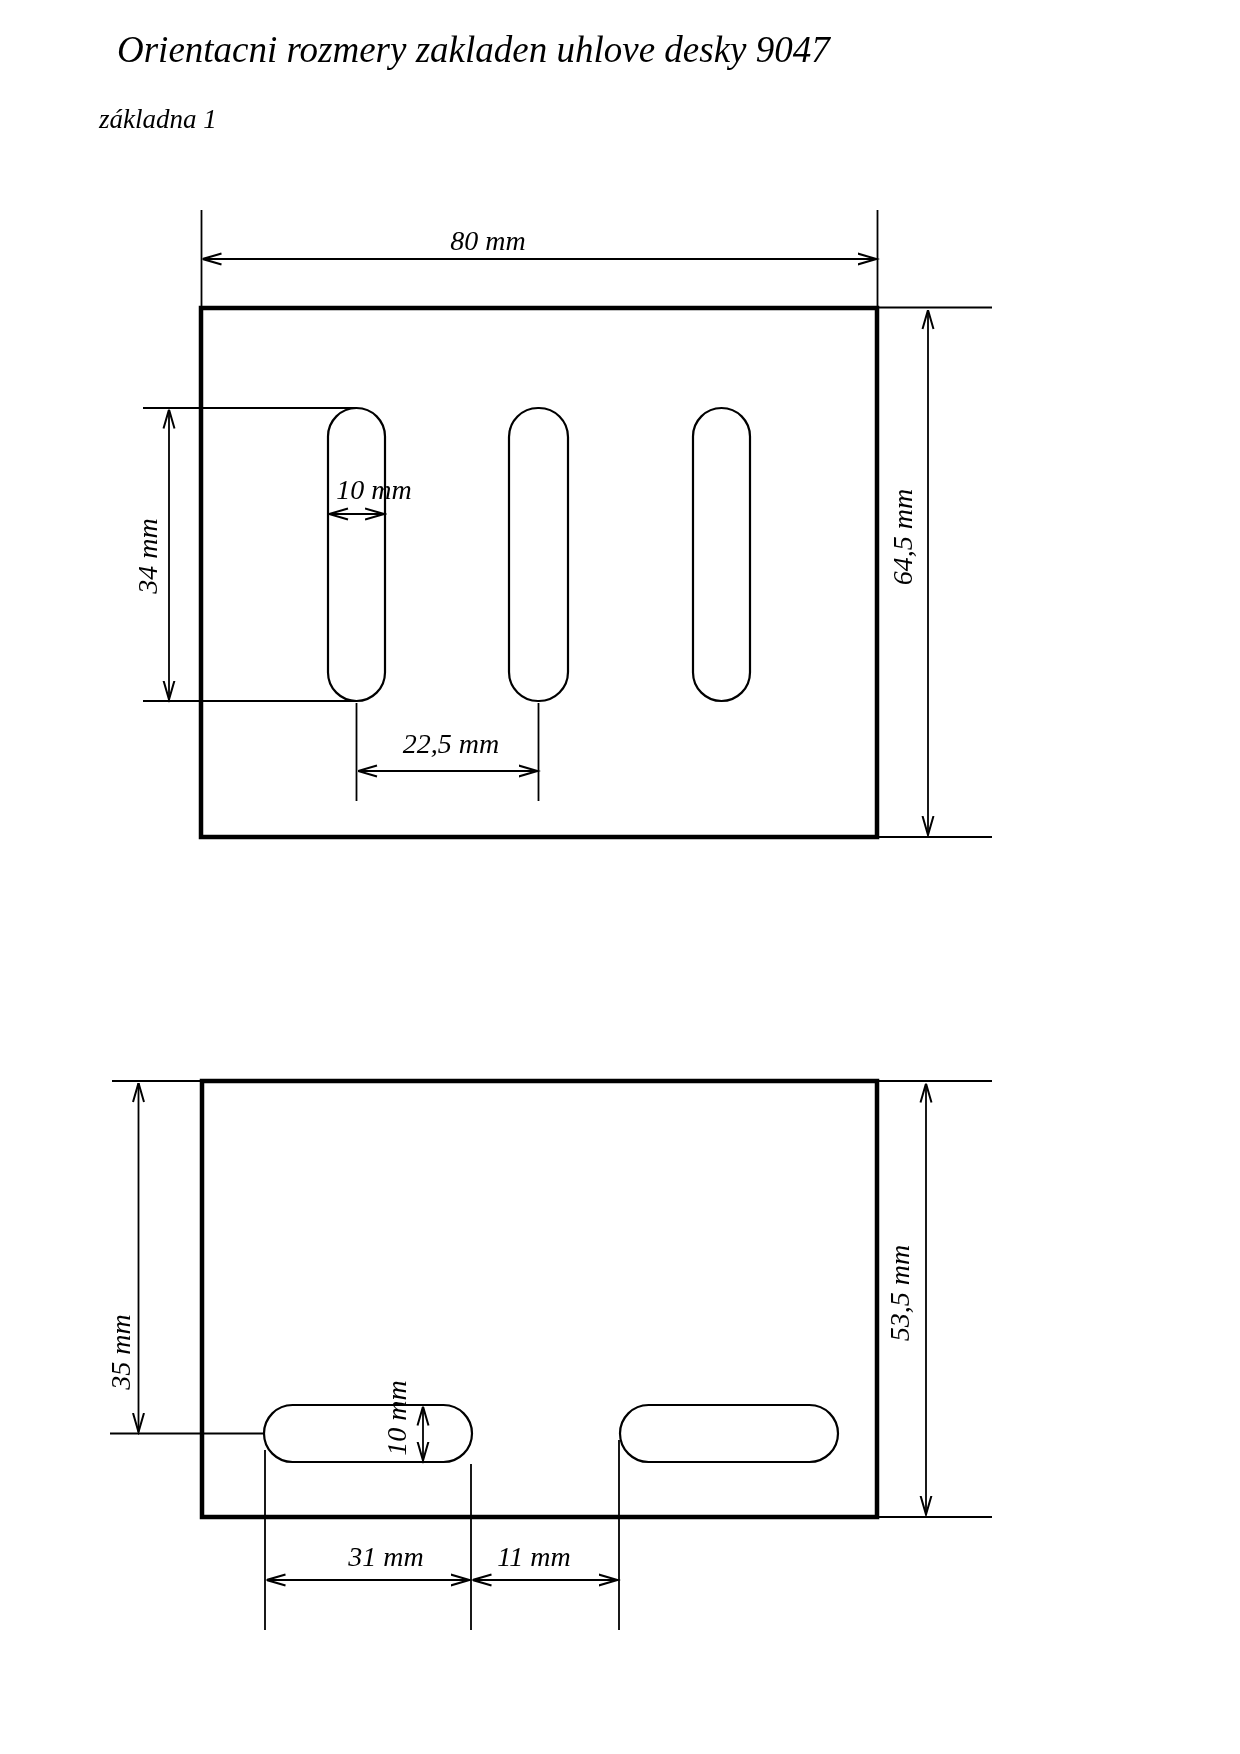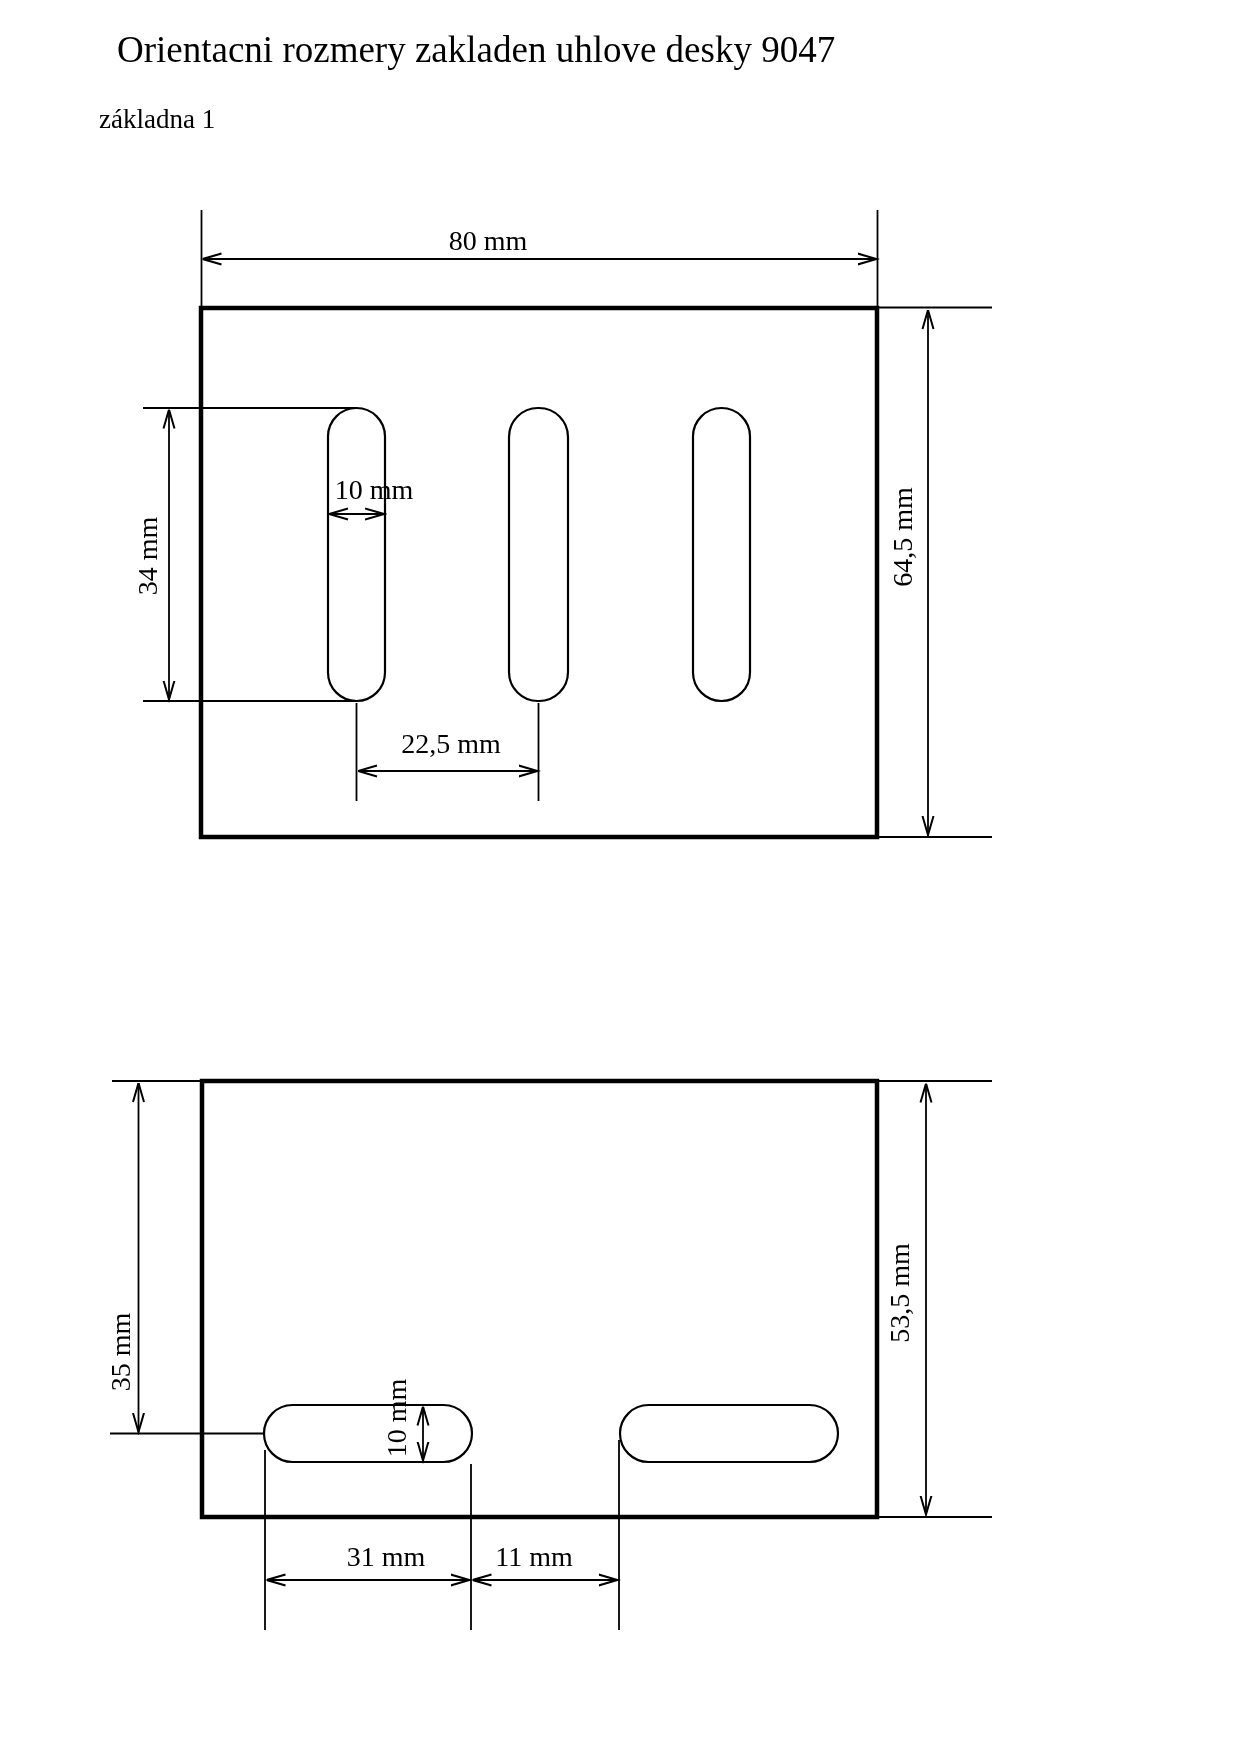--- a/index.html
+++ b/index.html
@@ -1,21 +1,21 @@
 <!DOCTYPE html>
 <html><head>
 <meta charset="utf-8">
 <style>
   html,body{margin:0;padding:0;background:#ffffff;}
   body{
     width:1240px;height:1754px;
     font-family:"Liberation Serif","DejaVu Serif",serif;
     color:#000;
   }
-  .canvas{position:relative;width:1240px;height:1754px;background:#fff;}
+  .canvas{position:relative;width:1240px;height:1754px;background:#fff;font-style:italic;}
   svg{display:block;position:absolute;left:0;top:0;}
   .plate{fill:none;stroke:#000;stroke-width:4.5;}
   .slot{fill:none;stroke:#000;stroke-width:2.2;}
   .thin{fill:none;stroke:#000;stroke-width:1.8;}
   .dim{fill:none;stroke:#000;stroke-width:1.8;}
   text{fill:#000;}
   .title-text{font-size:37px;}
   .subtitle-text{font-size:27px;}
   .dimtext{font-size:28px;}
 </style>

